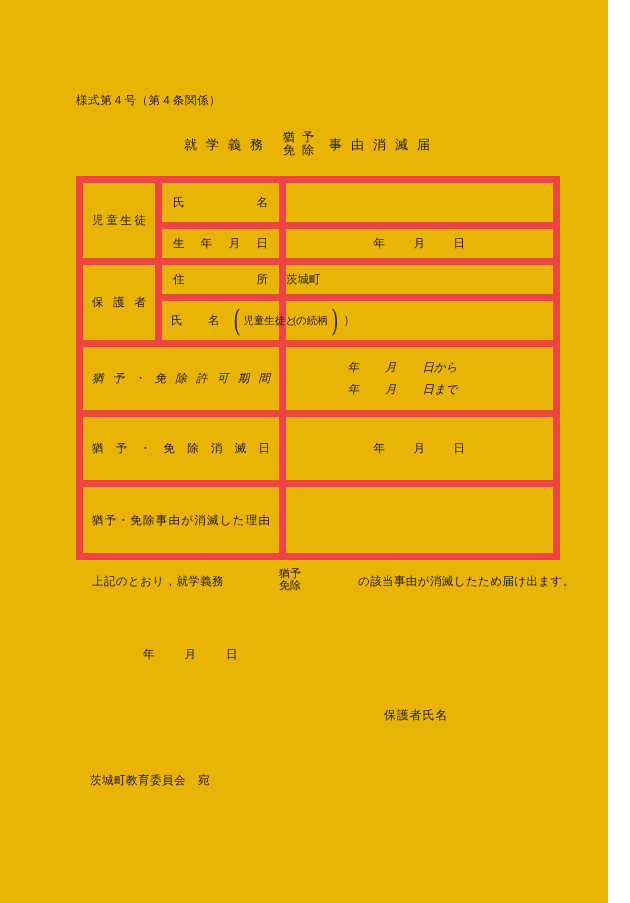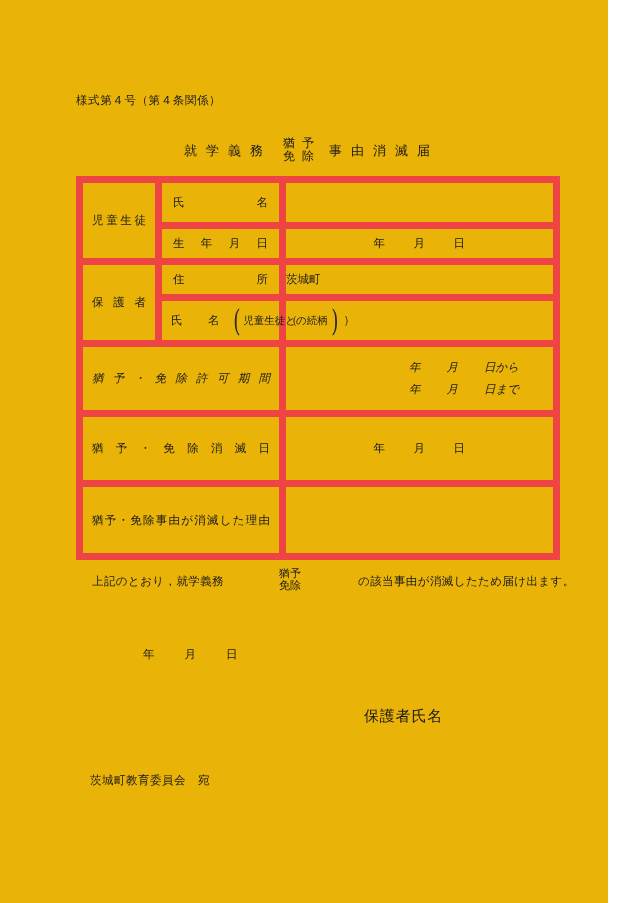--- a/index.html
+++ b/index.html
@@ -27,21 +27,21 @@
     left: 76px;
     top: 93px;
     font-size: 11.5px;
     letter-spacing: 0.6px;
     white-space: nowrap;
   }
 
   .doc-title {
     position: absolute;
     left: 182px;
-    top: 138px;
+    top: 132px;
     display: flex;
     align-items: center;
     font-size: 13px;
     white-space: nowrap;
   }
   .doc-title .seg {
     letter-spacing: 9px;
     padding-left: 2px;
   }
   .doc-title .seg-tail {
@@ -112,21 +112,21 @@
     padding-left: 7px;
   }
 
   .date-row {
     white-space: nowrap;
   }
   .date-row .y { padding-right: 28px; }
   .date-row .m { padding-right: 28px; }
 
   .period-lines {
-    text-align: right;
+    text-align: center;
     line-height: 1.85;
     padding-right: 34px;
   }
   .period-lines .ln { white-space: nowrap; }
   .period-lines .y { padding-right: 26px; }
   .period-lines .m { padding-right: 26px; }
 
   .paren-row {
     text-align: right;
     padding-right: 18px;
@@ -188,23 +188,23 @@
     left: 143px;
     top: 647px;
     font-size: 11.5px;
     white-space: nowrap;
   }
   .date-line .y { padding-right: 30px; }
   .date-line .m { padding-right: 30px; }
 
   .signature {
     position: absolute;
-    left: 364px;
+    left: 384px;
     top: 707px;
-    font-size: 15px;
+    font-size: 12px;
     letter-spacing: 0.8px;
     white-space: nowrap;
   }
 
   .addressee {
     position: absolute;
     left: 90px;
     top: 773px;
     font-size: 11.5px;
     letter-spacing: 0.5px;

